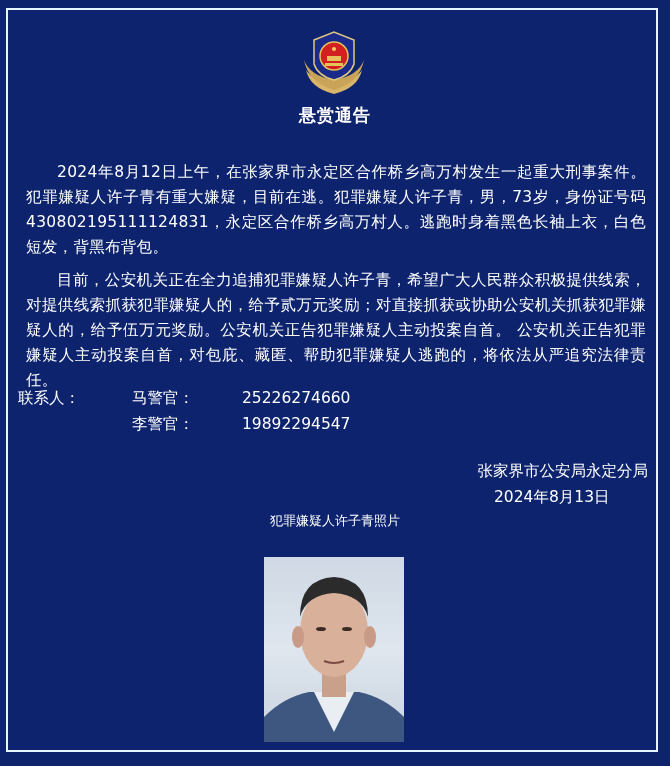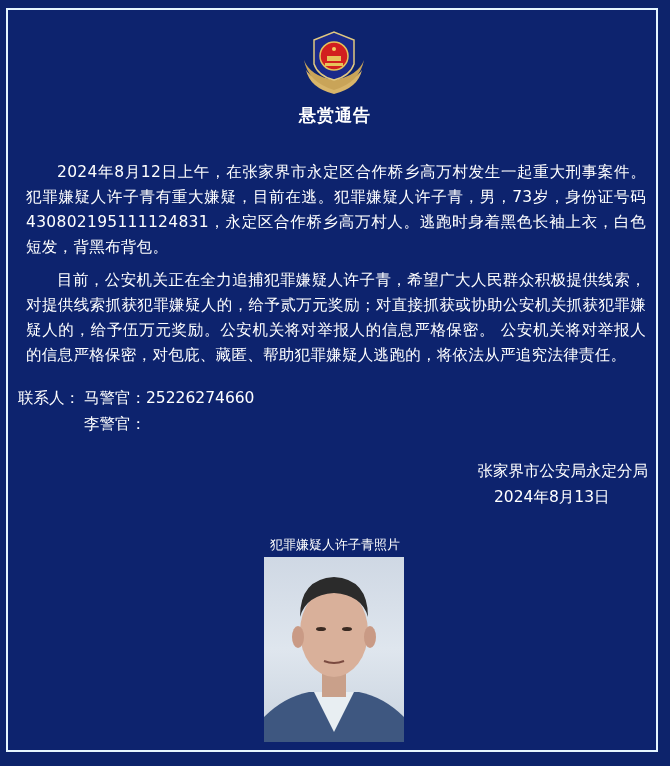--- a/index.html
+++ b/index.html
@@ -15,25 +15,25 @@
   .title {
     position:absolute; left:0; width:670px; top:104px; text-align:center;
     font-size:17px; font-weight:bold; letter-spacing:1px;
   }
   .body-text {
     position:absolute; left:18px; width:636px; top:152px;
     font-size:15.5px; line-height:25px; text-align:justify; letter-spacing:0.3px;
   }
   .body-text p { margin:8px; text-indent:2em; }
   .contacts { position:absolute; left:18px; top:385px; font-size:15.5px; line-height:26px; }
-  .contact-row { display:flex; }
+  .contact-row { display:flex;gap:48px; }
   .contact-label { width:66px; display:inline-block; }
   .sign { position:absolute; right:22px; top:458px; text-align:center; font-size:15.5px; line-height:26px; }
   .sign .date { margin-right:22px; }
-  .photo-caption { position:absolute; left:230px; width:210px; top:536px; text-align:center; font-size:13px; }
+  .photo-caption { position:absolute; left:230px; width:210px; top:512px; text-align:center; font-size:13px; }
   .photo {
     position:absolute; left:264px; top:557px; width:140px; height:185px;
     background:linear-gradient(180deg,#cfd8e4 0%,#dfe6ee 50%,#c8d2de 100%); overflow:hidden;
   }
 </style>
 </head>
 <body>
 
 <div class="frame"></div>
 
@@ -44,32 +44,33 @@
   <circle cx="34" cy="26" r="14" fill="#d21f1f" stroke="#e6c25a" stroke-width="1.5"></circle>
   <rect x="27" y="26" width="14" height="5" fill="#e6c25a"></rect>
   <rect x="25" y="33" width="18" height="3" fill="#e6c25a"></rect>
   <circle cx="34" cy="19" r="2" fill="#f2d060"></circle>
 </svg>
 
 <div class="title">悬赏通告</div>
 
 <div class="body-text">
   <p>2024年8月12日上午，在张家界市永定区合作桥乡高万村发生一起重大刑事案件。犯罪嫌疑人许子青有重大嫌疑，目前在逃。犯罪嫌疑人许子青，男，73岁，身份证号码430802195111124831，永定区合作桥乡高万村人。逃跑时身着黑色长袖上衣，白色短发，背黑布背包。</p>
-  <p>目前，公安机关正在全力追捕犯罪嫌疑人许子青，希望广大人民群众积极提供线索，对提供线索抓获犯罪嫌疑人的，给予贰万元奖励；对直接抓获或协助公安机关抓获犯罪嫌疑人的，给予伍万元奖励。公安机关将对举报人的信息严格保密。 公安机关将对举报人的信息严格保密，对包庇、藏匿、帮助犯罪嫌疑人逃跑的，将依法从严追究法律责任。</p>
+  <p>目前，公安机关正在全力追捕犯罪嫌疑人许子青，希望广大人民群众积极提供线索，对提供线索抓获犯罪嫌疑人的，给予贰万元奖励；对直接抓获或协助公安机关抓获犯罪嫌疑人的，给予伍万元奖励。公安机关正告犯罪嫌疑人主动投案自首。 公安机关正告犯罪嫌疑人主动投案自首，对包庇、藏匿、帮助犯罪嫌疑人逃跑的，将依法从严追究法律责任。</p>
 </div>
 
 <div class="contacts">
   <div class="contact-row">
     <span class="contact-label">联系人：</span>
     <span>马警官：</span>
     <span>25226274660</span>
   </div>
   <div class="contact-row">
     <span class="contact-label"></span>
     <span>李警官：</span>
+    <span>19892294547</span>
   </div>
 </div>
 
 <div class="sign">
   <div>张家界市公安局永定分局</div>
   <div class="date">2024年8月13日</div>
 </div>
 
 <div class="photo-caption">犯罪嫌疑人许子青照片</div>
 <div class="photo">

